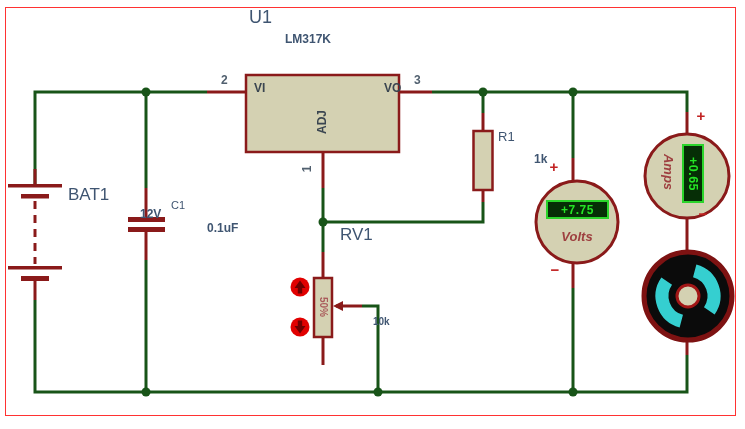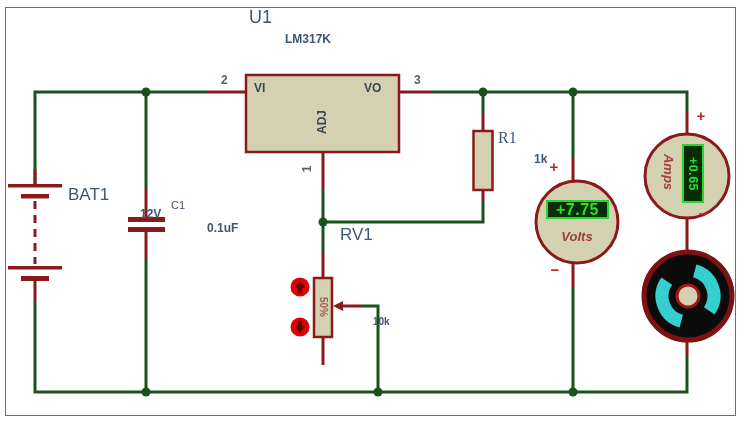--- a/index.html
+++ b/index.html
@@ -15,21 +15,21 @@
   .lbl{position:absolute;white-space:nowrap;color:#3f5571;line-height:1;}
   .ref{font-size:17px;}
   .ref-lg{font-size:18px;}
   .val{font-size:12px;font-weight:600;padding-left:36px;}
   .pin-num{font-size:12px;color:#51606f;font-weight:600;}
   .pin-name{font-size:12px;color:#3a4550;font-weight:600;}
   .ctr{transform:translate(-50%,-50%);}
   .rot90{transform:translate(-50%,-50%) rotate(90deg);}
   .rot270{transform:translate(-50%,-50%) rotate(-90deg);}
   .meter-unit{font-size:13px;font-weight:700;font-style:italic;color:#9e4040;}
-  .display-text{font-size:16px;font-weight:700;color:#25e425;letter-spacing:.5px;}
+  .display-text{font-size:12px;font-weight:700;color:#25e425;letter-spacing:.5px;}
   .polarity{font-size:15px;font-weight:700;color:#c22222;}
   .pot-pct{font-size:10px;font-weight:700;color:#aa5c5c;}
 </style>
 </head>
 <body>
 
 <div id="stage">
 
   <svg width="745" height="429" viewBox="0 0 745 429">
 
@@ -124,30 +124,30 @@
       <circle cx="688" cy="296" r="11" fill="#d4d1b2" stroke="#a11616" stroke-width="3"></circle>
     </g>
   </svg>
 
   <div class="lbl ref-lg" style="left:249px;top:8px;">U1</div>
   <div class="lbl val" style="left:249px;top:33px;">LM317K</div>
   <div class="lbl pin-num" style="left:221px;top:74px;">2</div>
   <div class="lbl pin-num" style="left:414px;top:74px;">3</div>
   <div class="lbl pin-num rot270" style="left:307px;top:169px;">1</div>
   <div class="lbl pin-name" style="left:254px;top:82px;">VI</div>
-  <div class="lbl pin-name" style="left:364px;top:82px;">VO</div>
+  <div class="lbl pin-name" style="left:384px;top:82px;">VO</div>
   <div class="lbl pin-name rot270" style="left:322px;top:122px;">ADJ</div>
 
   <div class="lbl ref" style="left:68px;top:186px;">BAT1</div>
   <div class="lbl val" style="left:64px;top:208px;margin-left:40px;">12V</div>
 
   <div class="lbl ref" style="left:171px;top:200px;font-size:11px;">C1</div>
   <div class="lbl val" style="left:171px;top:222px;">0.1uF</div>
 
-  <div class="lbl ref" style="left:498px;top:130px;font-size:16px;font-family:Liberation Serif, serif;">R1</div>
+  <div class="lbl ref" style="left:498px;top:130px;font-size:13px;">R1</div>
   <div class="lbl val" style="left:498px;top:153px;">1k</div>
 
   <div class="lbl ref" style="left:340px;top:226px;text-align:right;">RV1</div>
   <div class="lbl val" style="left:337px;top:317px;font-size:10px;">10k</div>
   <div class="lbl pot-pct rot90" style="left:323px;top:307px;">50%</div>
 
   <div class="lbl display-text ctr" style="left:577.5px;top:210px;">+7.75</div>
   <div class="lbl meter-unit ctr" style="left:577px;top:236px;">Volts</div>
   <div class="lbl polarity ctr" style="left:554px;top:166px;">+</div>
   <div class="lbl polarity ctr" style="left:555px;top:269px;">−</div>

